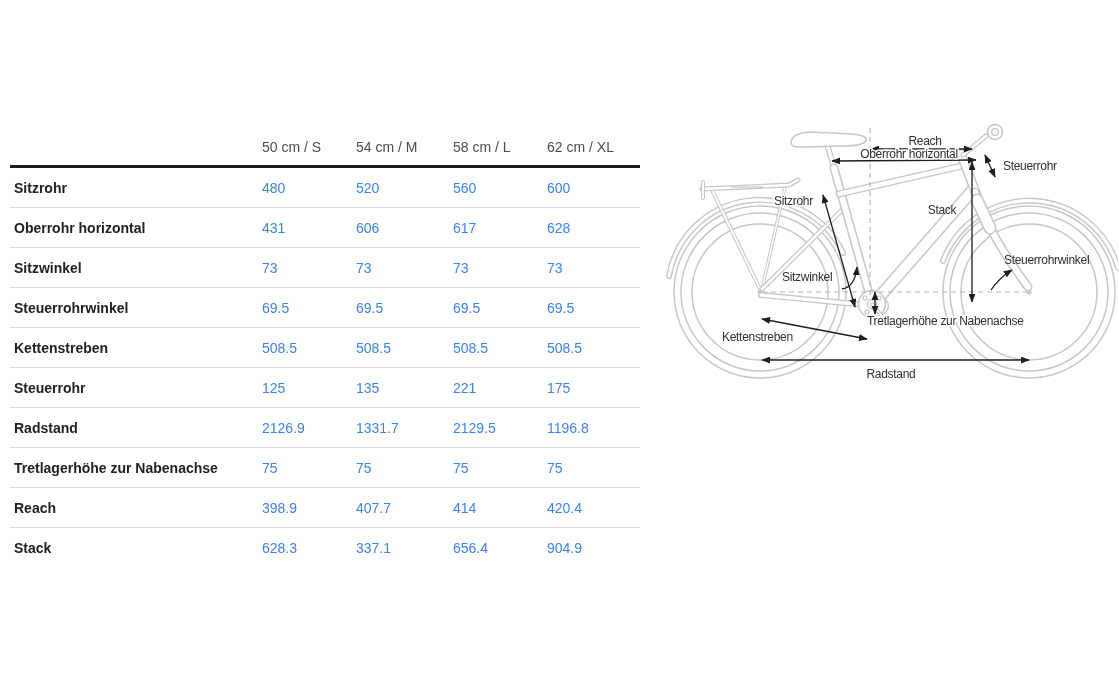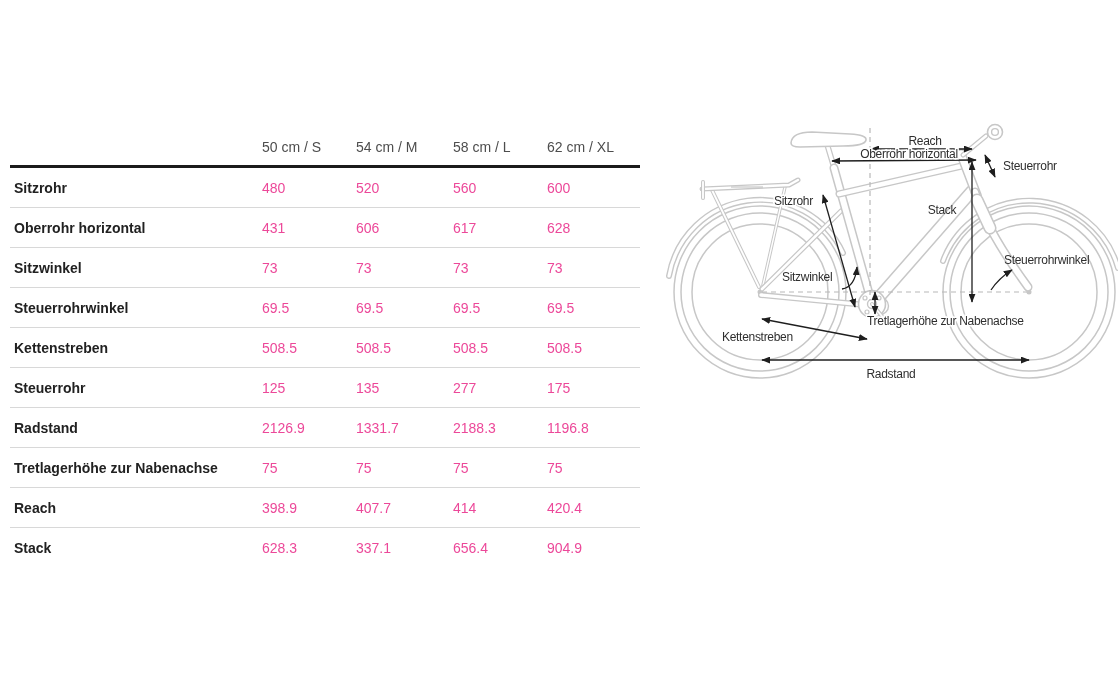--- a/index.html
+++ b/index.html
@@ -16,21 +16,21 @@
   .geo-table thead th {
     height:37px; padding:0; text-align:left; vertical-align:middle;
     font-weight:normal; color:#4d4d4d; border-bottom:3px solid #1b1b1b;
   }
   .geo-table tbody th, .geo-table tbody td {
     height:39px; padding:0; text-align:left; vertical-align:middle;
     border-bottom:1px solid #d8d8d8;
   }
   .geo-table tbody tr:last-child th, .geo-table tbody tr:last-child td { border-bottom:none; }
   .geo-table th.row-label { font-weight:bold; color:#212121; padding-left:4px; }
-  .geo-table td.cell-value { color:#ec4899;margin-top:40px; }
+  .geo-table td.cell-value { color:#3b82f6;margin-top:40px; }
 
   
   svg.diagram { position:absolute; left:659px; top:108px; }
   .tg { stroke:#c7c7c7; fill:none; stroke-linecap:round; stroke-linejoin:round; }
   .tw { stroke:#ffffff; fill:none; stroke-linecap:round; stroke-linejoin:round; }
   .wheel { stroke:#c7c7c7; fill:none; stroke-width:1.5; }
   .ann { stroke:#1e1e1e; stroke-width:1.3; fill:none; }
   .guide { stroke:#b8b8b8; stroke-width:1.2; stroke-dasharray:5 4; fill:none; }
   .dlabel { font-family:"Liberation Sans", sans-serif; font-size:12px; fill:#2e2e2e; letter-spacing:-0.3px; }
   .masked { paint-order:stroke; stroke:#ffffff; stroke-width:3px; }
@@ -90,28 +90,28 @@
           <th class="row-label">Kettenstreben</th>
           <td class="cell-value">508.5</td>
           <td class="cell-value">508.5</td>
           <td class="cell-value">508.5</td>
           <td class="cell-value">508.5</td>
         </tr>
         <tr>
           <th class="row-label">Steuerrohr</th>
           <td class="cell-value">125</td>
           <td class="cell-value">135</td>
-          <td class="cell-value">277</td>
+          <td class="cell-value">221</td>
           <td class="cell-value">175</td>
         </tr>
         <tr>
           <th class="row-label">Radstand</th>
           <td class="cell-value">2126.9</td>
           <td class="cell-value">1331.7</td>
-          <td class="cell-value">2188.3</td>
+          <td class="cell-value">2129.5</td>
           <td class="cell-value">1196.8</td>
         </tr>
         <tr>
           <th class="row-label">Tretlagerhöhe zur Nabenachse</th>
           <td class="cell-value">75</td>
           <td class="cell-value">75</td>
           <td class="cell-value">75</td>
           <td class="cell-value">75</td>
         </tr>
         <tr>

